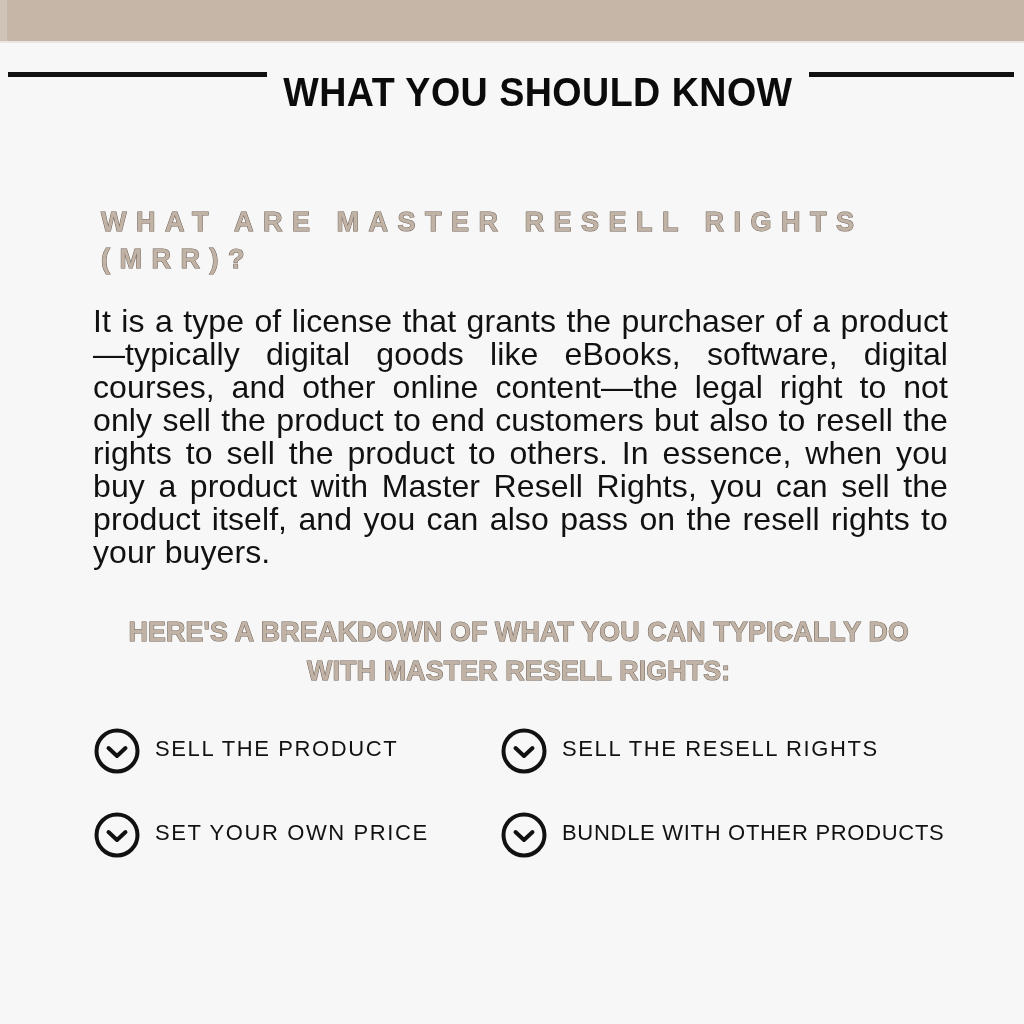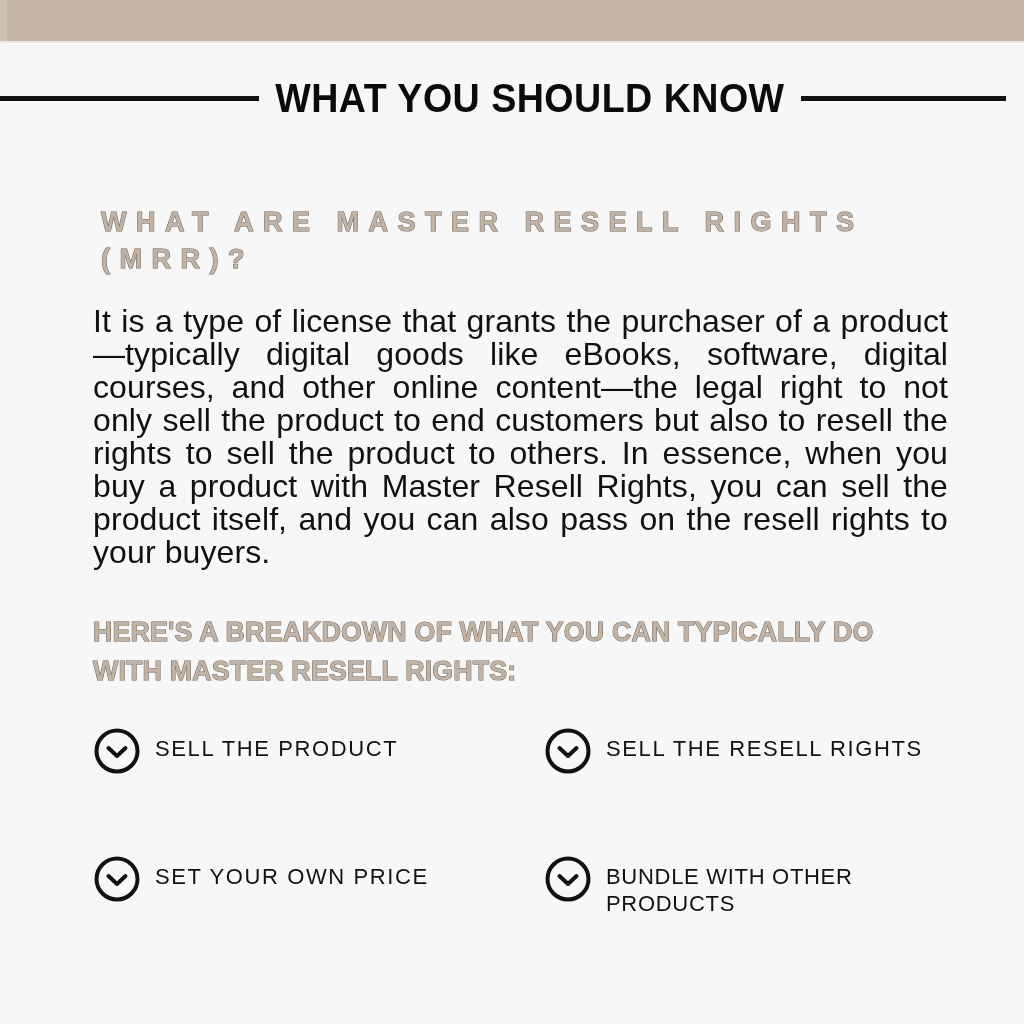--- a/index.html
+++ b/index.html
@@ -38,25 +38,24 @@
     left: 0;
     width: 1024px;
     height: 2px;
     background: #ece6e1;
   }
 
   
   .header {
     position: absolute;
     top: 72px;
-    left: 0;
+    left: 8px;
     width: 824px;
     height: 52px;
     display: flex;
-    align-items: center;
   }
   .rule {
     height: 5px;
     background: #111111;
     flex: 0 0 auto;
   }
   .rule-left  { width: 259px; }
   .rule-right { width: 205px; }
   .header-title {
     flex: 1 1 auto;
@@ -110,31 +109,30 @@
     margin: 26px 0 0 0;
     font-family: "Liberation Sans Narrow", "Liberation Sans", sans-serif;
     font-size: 32px;
     line-height: 33px;
     color: #111111;
     text-align: justify;
     width: 855px;
     letter-spacing: 0.1px;
   }
 
-  .breakdown-wrap { margin-top: 44px; }
+  .breakdown-wrap { margin-top: 44px; text-align: center; }
 
   
   .benefits {
     margin-top: 34px;
     display: grid;
     grid-template-columns: 407px 1fr;
     grid-auto-rows: 84px;
     column-gap: 0;
     row-gap: 0;
-    gap: 44px;
   }
   .benefit {
     display: flex;
     align-items: flex-start;
     gap: 14px;
   }
   .benefit-icon {
     flex: 0 0 auto;
     width: 48px;
     height: 48px;

